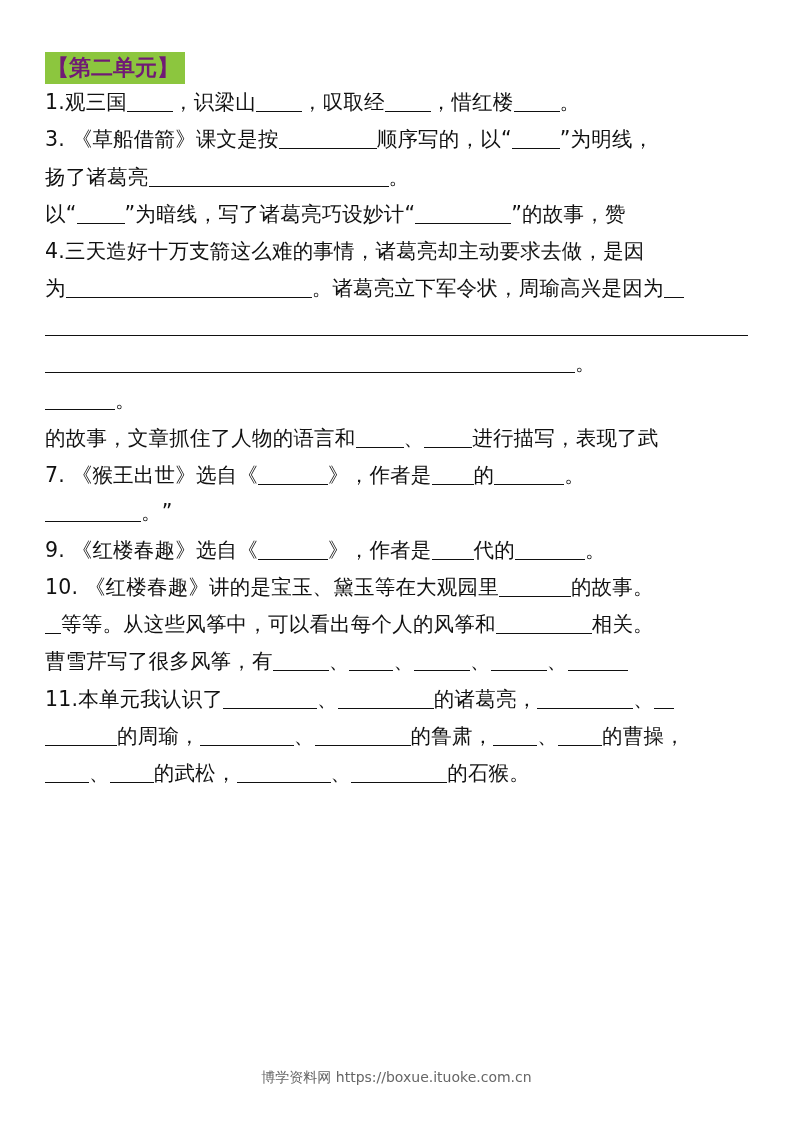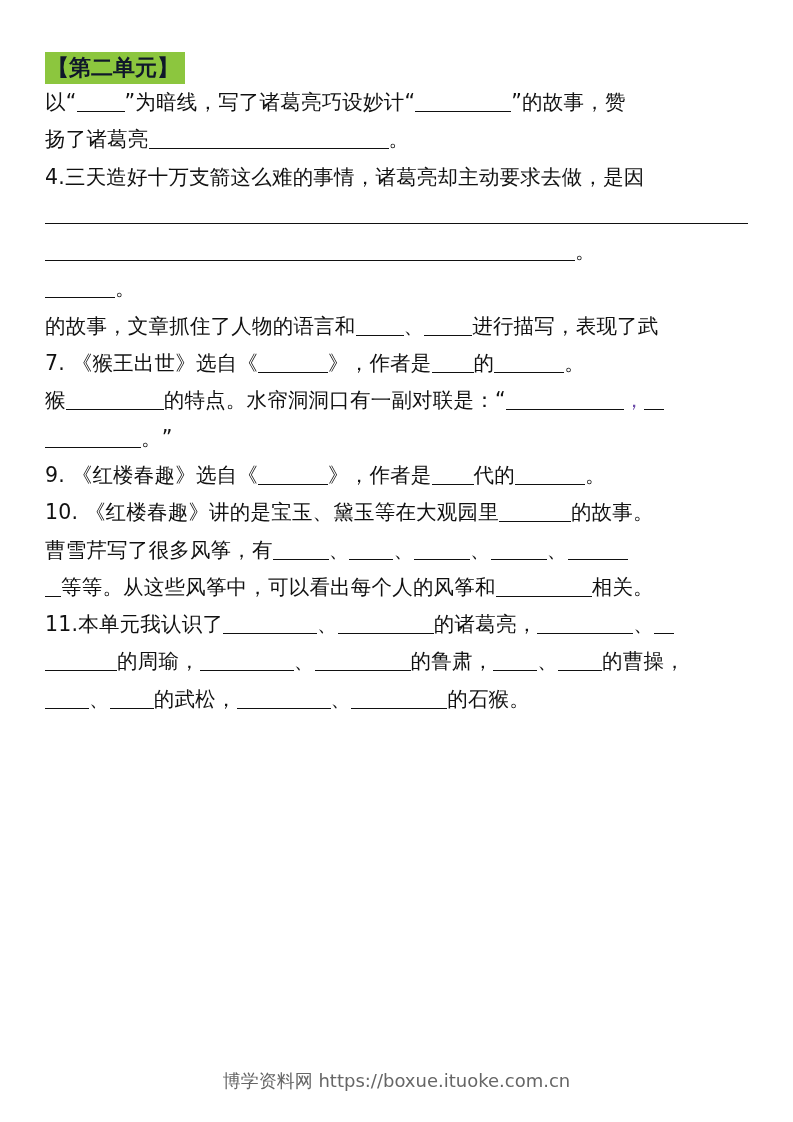--- a/index.html
+++ b/index.html
@@ -3,61 +3,70 @@
   <meta charset="utf-8">
   <style>
     html, body { margin: 0; padding: 0; background: #ffffff; }
     body {
       width: 793px; height: 1122px; position: relative; overflow: hidden;
       font-family: "DejaVu Sans", "Liberation Sans", sans-serif;
       color: #111;
     }
     .page { position: absolute; left: 45px; top: 52px; width: 705px; }
     .unit-badge {
-      display: inline-block; background: #8cc63e; color: #0f172a;
+      display: inline-block; background: #8cc63e; color: #701a75;
       font-weight: bold; font-size: 22px; line-height: 32px;
       padding: 0 6px 0 2px; height: 32px; letter-spacing: 0px;
     }
     .line {
       font-size: 20.5px; line-height: 37.3px; height: 37.3px;
       white-space: nowrap; letter-spacing: 0.2px;
     }
     .blank {
       display: inline-block; border-bottom: 1.3px solid #111;
       height: 22px; vertical-align: baseline; margin-bottom: -3px;
     }
     .purple { color: #6b4aa8; }
     .full { width: 703px; }
     .footer {
       position: absolute; left: 0; width: 793px; top: 1069px;
-      text-align: center; font-size: 18px; color: #666;
+      text-align: center; font-size: 14px; color: #666;
     }
   </style>
 </head>
 <body>
 
 <div class="page">
 
   <div class="unit-badge">【第二单元】</div>
 
   
+  <div class="line">
+    <span>1.</span><span>观三国</span><span class="blank" style="width:46px"></span><span>，识梁山</span><span class="blank" style="width:46px"></span><span>，叹取经</span><span class="blank" style="width:46px"></span><span>，惜红楼</span><span class="blank" style="width:46px"></span><span>。</span>
+  </div>
 
   
 
   
   <div class="line">
-    <span>以“</span><span class="blank" style="width:48px"></span><span>”为暗线，写了诸葛亮巧设妙计“</span><span class="blank" style="width:96px"></span><span>”的故事，赞</span>
+    <span>3.</span> <span>《草船借箭》课文是按</span><span class="blank" style="width:98px"></span><span>顺序写的，以“</span><span class="blank" style="width:48px"></span><span>”为明线，</span>
   </div>
   <div class="line">
     <span>扬了诸葛亮</span><span class="blank" style="width:240px"></span><span>。</span>
+  </div>
+  <div class="line">
+    <span>以“</span><span class="blank" style="width:48px"></span><span>”为暗线，写了诸葛亮巧设妙计“</span><span class="blank" style="width:96px"></span><span>”的故事，赞</span>
   </div>
 
   
   <div class="line">
     <span>4.</span><span>三天造好十万支箭这么难的事情，诸葛亮却主动要求去做，是因</span>
+  </div>
+  <div class="line">
+    <span>为</span><span class="blank" style="width:246px"></span><span>。诸葛亮立下军令状，周瑜高兴是因为</span><span class="blank" style="width:20px"></span>
   </div>
   <div class="line">
     <span class="blank full"></span>
   </div>
   <div class="line">
     <span class="blank" style="width:530px"></span><span>。</span>
   </div>
 
   
   <div class="line">
@@ -69,40 +78,37 @@
     <span>的故事，文章抓住了人物的语言和</span><span class="blank" style="width:48px"></span><span>、</span><span class="blank" style="width:48px"></span><span>进行描写，表现了武</span>
   </div>
 
   
   <div class="line">
     <span>7.</span> <span>《猴王出世》选自《</span><span class="blank" style="width:70px"></span><span>》，作者是</span><span class="blank" style="width:42px"></span><span>的</span><span class="blank" style="width:70px"></span><span>。</span>
   </div>
 
   
   <div class="line">
-    <span>猴</span><span class="blank" style="width:98px"></span><span>的特点。水帘洞洞口有一副对联是：“</span><span class="blank" style="width:118px"></span><span class="purple">，</span><span class="blank" style="width:20px"></span>
-  </div>
-  <div class="line">
     <span class="blank" style="width:96px"></span><span>。”</span>
   </div>
 
   
   <div class="line">
     <span>9.</span> <span>《红楼春趣》选自《</span><span class="blank" style="width:70px"></span><span>》，作者是</span><span class="blank" style="width:42px"></span><span>代的</span><span class="blank" style="width:70px"></span><span>。</span>
   </div>
 
   
   <div class="line">
     <span>10.</span> <span>《红楼春趣》讲的是宝玉、黛玉等在大观园里</span><span class="blank" style="width:72px"></span><span>的故事。</span>
   </div>
   <div class="line">
-    <span>曹雪芹写了很多风筝，有</span><span class="blank" style="width:56px"></span><span>、</span><span class="blank" style="width:44px"></span><span>、</span><span class="blank" style="width:56px"></span><span>、</span><span class="blank" style="width:56px"></span><span>、</span><span class="blank" style="width:60px"></span>
+    <span class="blank" style="width:16px"></span><span>等等。从这些风筝中，可以看出每个人的风筝和</span><span class="blank" style="width:96px"></span><span>相关。</span>
   </div>
   <div class="line">
-    <span class="blank" style="width:16px"></span><span>等等。从这些风筝中，可以看出每个人的风筝和</span><span class="blank" style="width:96px"></span><span>相关。</span>
+    <span>曹雪芹写了很多风筝，有</span><span class="blank" style="width:56px"></span><span>、</span><span class="blank" style="width:44px"></span><span>、</span><span class="blank" style="width:56px"></span><span>、</span><span class="blank" style="width:56px"></span><span>、</span><span class="blank" style="width:60px"></span>
   </div>
 
   
   <div class="line">
     <span>11.</span><span>本单元我认识了</span><span class="blank" style="width:94px"></span><span>、</span><span class="blank" style="width:96px"></span><span>的诸葛亮，</span><span class="blank" style="width:96px"></span><span>、</span><span class="blank" style="width:20px"></span>
   </div>
   <div class="line">
     <span class="blank" style="width:72px"></span><span>的周瑜，</span><span class="blank" style="width:94px"></span><span>、</span><span class="blank" style="width:96px"></span><span>的鲁肃，</span><span class="blank" style="width:44px"></span><span>、</span><span class="blank" style="width:44px"></span><span>的曹操，</span>
   </div>
   <div class="line">

